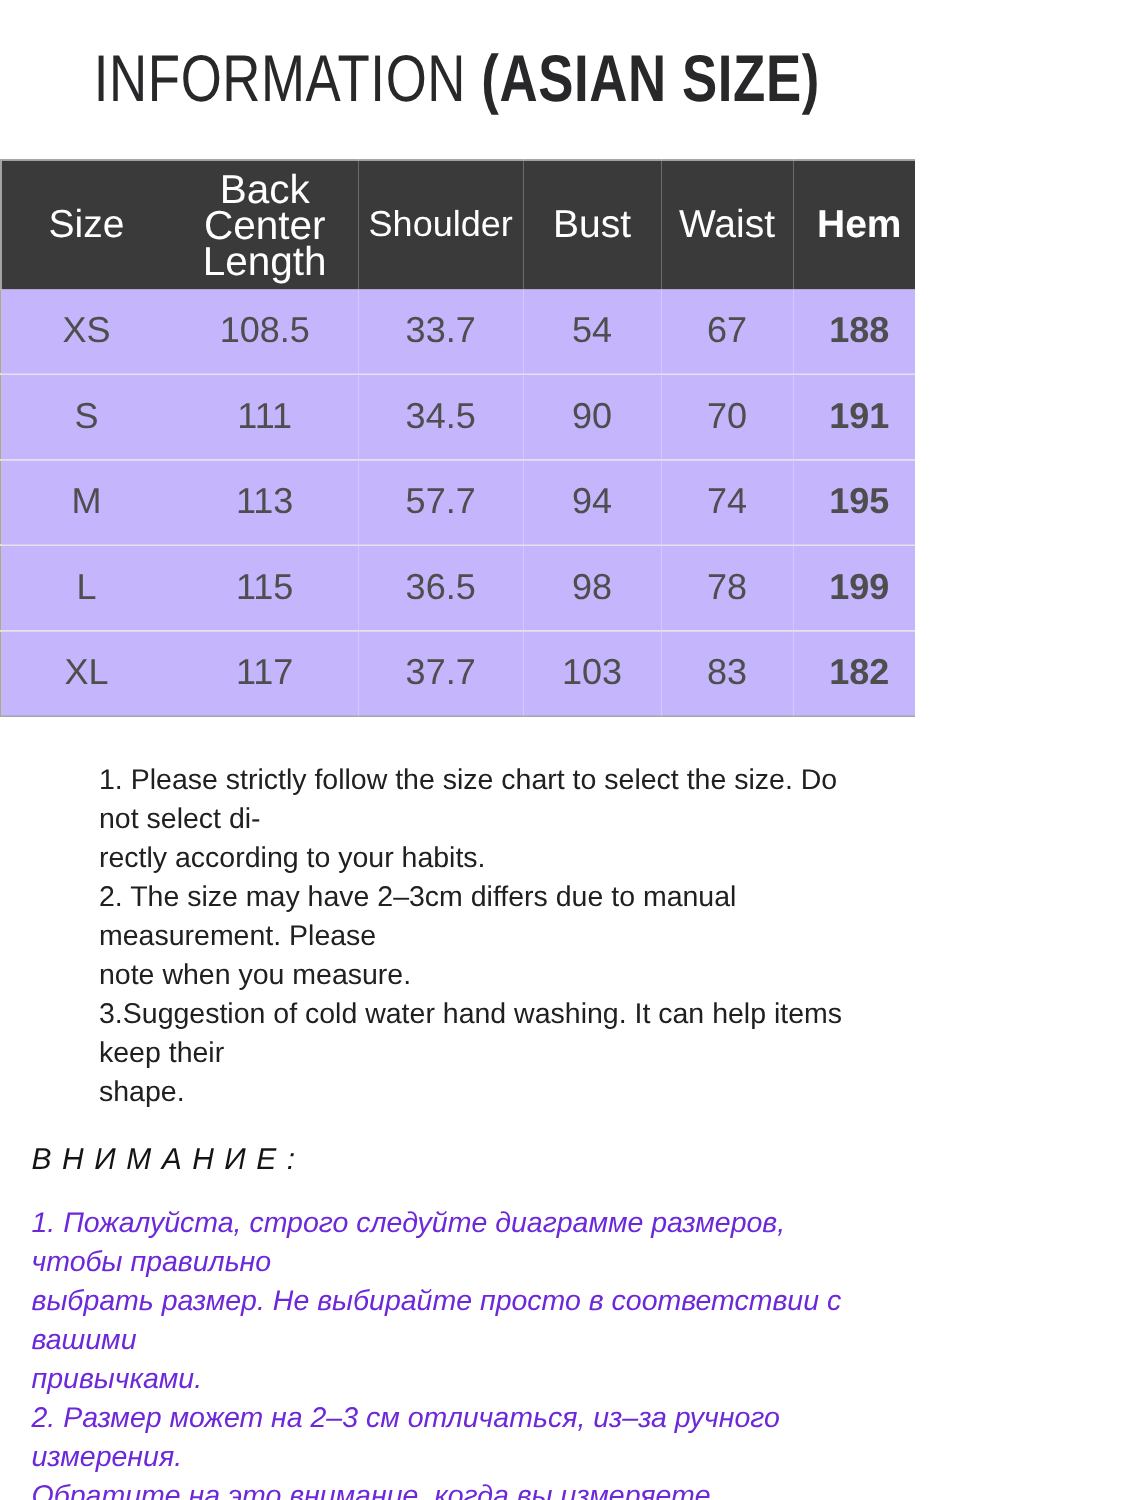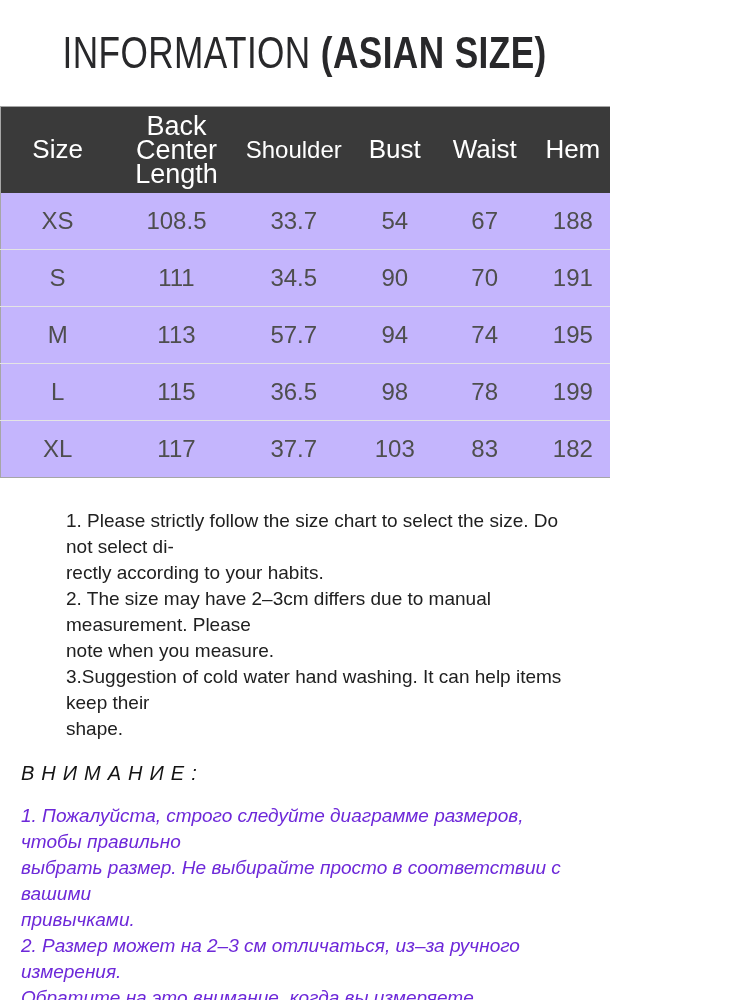--- a/index.html
+++ b/index.html
@@ -54,21 +54,21 @@
     font-size: 26px;
     padding: 0;
   }
   .size-chart th:nth-child(2) { font-size: 27px; line-height: 24px; }
   .size-chart th:nth-child(3), .size-chart th:nth-child(7) { font-size: 24px; }
   .size-chart th:nth-child(1), .size-chart td:nth-child(1) { width: 16%; }
   .size-chart th:nth-child(2), .size-chart td:nth-child(2) { width: 17.5%; }
   .size-chart th:nth-child(3), .size-chart td:nth-child(3) { width: 15.5%; }
   .size-chart th:nth-child(4), .size-chart td:nth-child(4) { width: 12.9%; }
   .size-chart th:nth-child(5), .size-chart td:nth-child(5) { width: 12.4%; }
-  .size-chart th:nth-child(6), .size-chart td:nth-child(6) { width: 12.4%; }
+  .size-chart th:nth-child(6), .size-chart td:nth-child(6) { width: 12.4%; font-weight: bold; }
   .size-chart th:nth-child(7), .size-chart td:nth-child(7) { width: 13.3%; }
   .size-chart tbody td {
     height: 57px;
     text-align: center;
     vertical-align: middle;
     font-size: 24px;
     color: var(--body-text);
     background: #c4b5fd;
     padding: 0;
   }

